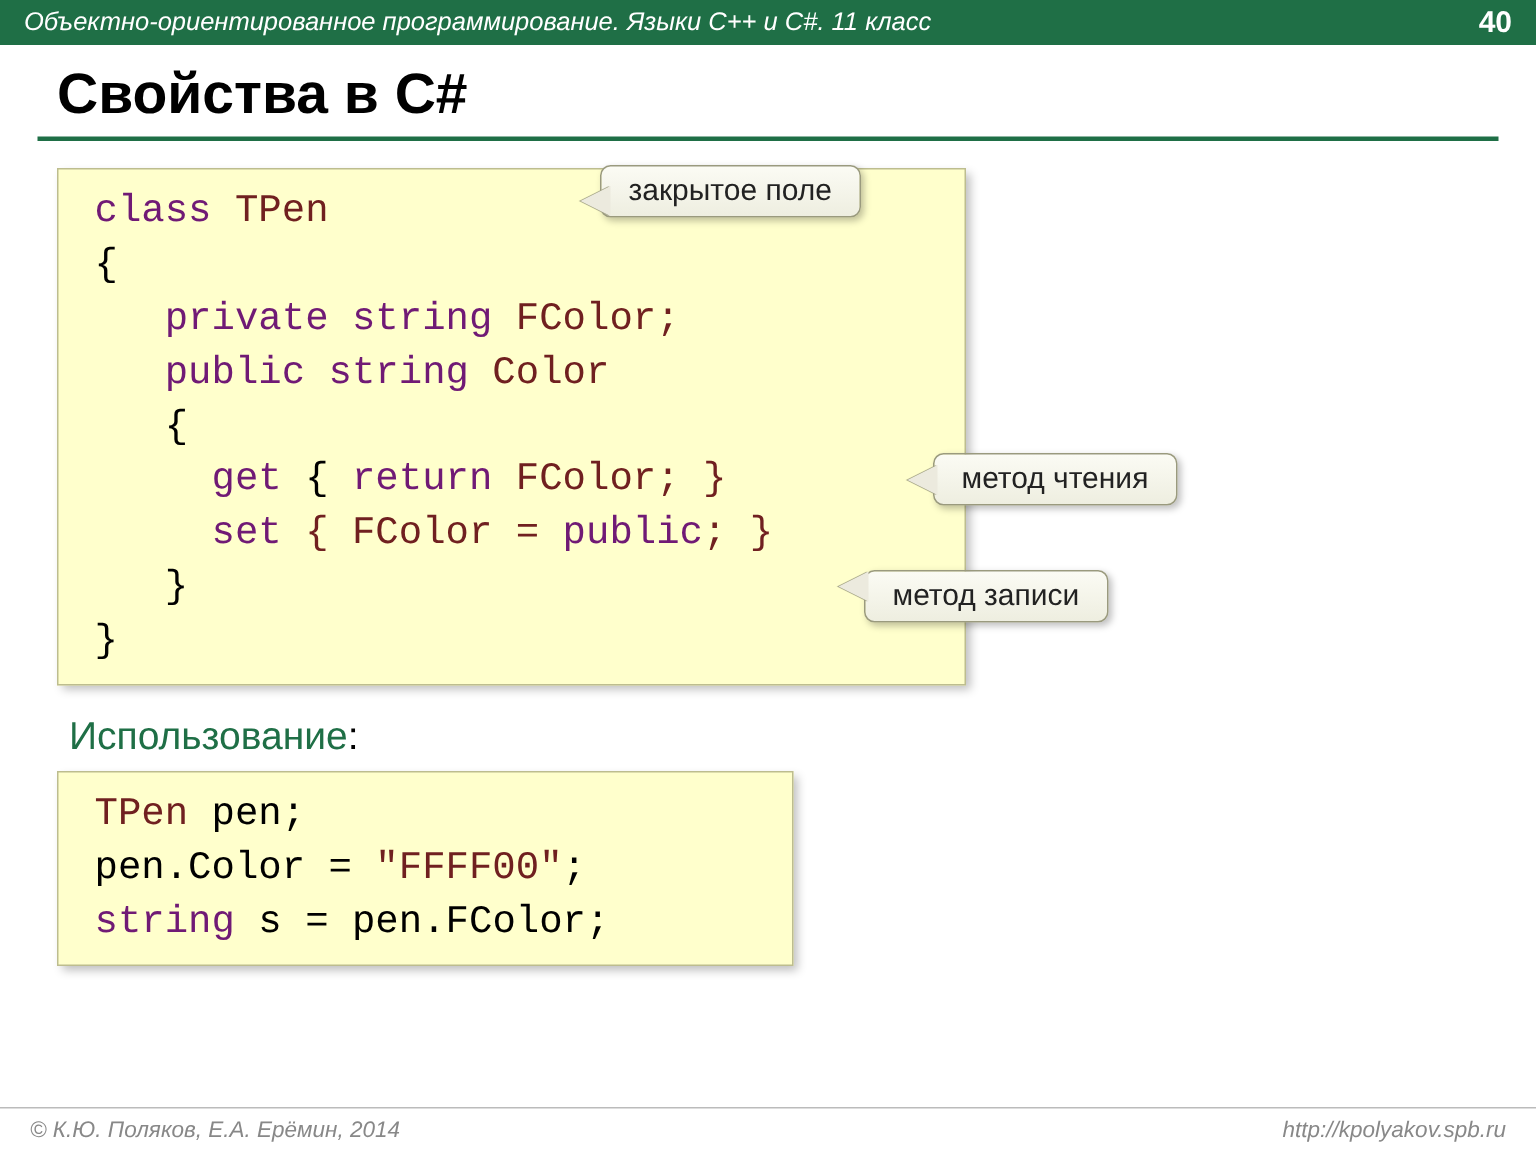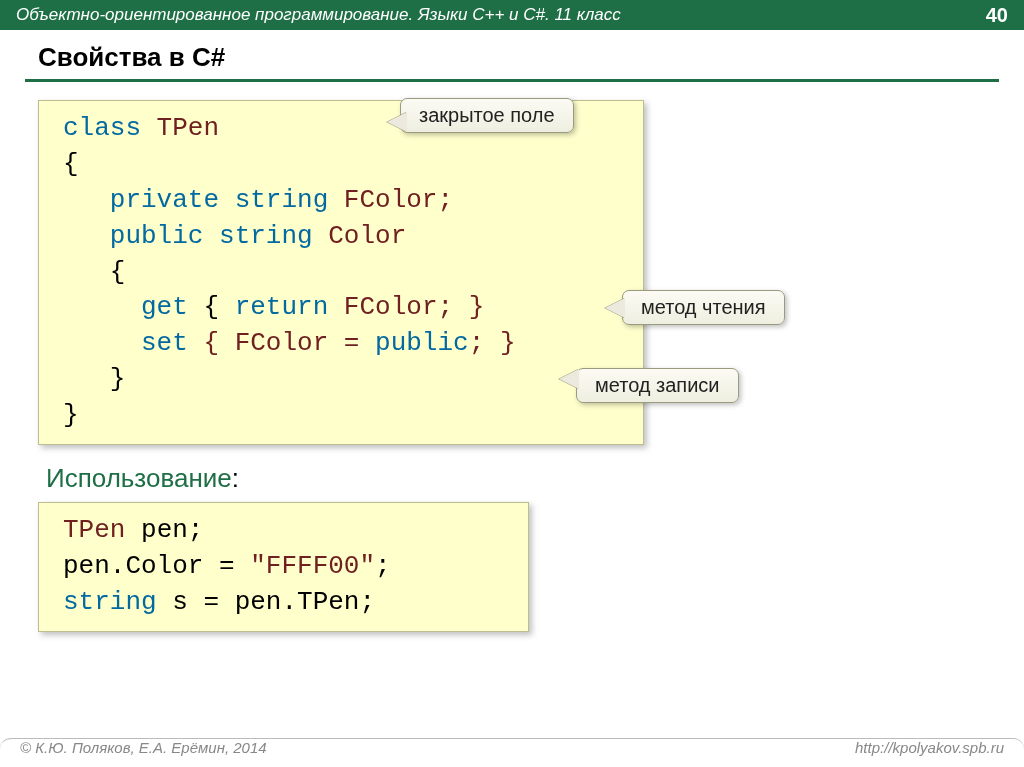--- a/index.html
+++ b/index.html
@@ -22,21 +22,21 @@
     color: #fff;
     display: flex;
     align-items: center;
     justify-content: space-between;
     padding: 0 16px;
     font-style: italic;
   }
   .header .course-title { font-size: 17px; }
   .header .page-num { font-size: 20px; font-weight: bold; font-style: normal;}
   .main-title {
-    font-size: 26px;
+    font-size: 38px;
     font-weight: bold;
     color: #000;
     padding: 12px 0 6px 38px;
   }
   .rule {
     border: none;
     border-bottom: 3px solid #1f6f46;
     margin: 0 25px 18px 25px;
   }
   .content-area {
@@ -49,21 +49,21 @@
     box-shadow: 3px 3px 6px rgba(0,0,0,0.25);
     font-family: "Courier New", monospace;
     font-size: 26px;
     line-height: 1.38;
     padding: 10px 20px 10px 24px;
     white-space: pre;
     position: relative;
   }
   .box1 { width: 560px; }
   .box2 { width: 445px; margin-top: 8px; }
-  .kw    { color: #0369a1; }          
+  .kw    { color: #701a75; }          
   .name  { color: #702020; margin-top: 48px; }
 
   .subheading {
     font-size: 26px;
     color: #1f6f46;
     margin: 18px 0 6px 8px;
   }
 
   .callout {
     position: absolute;
@@ -90,28 +90,28 @@
     border-bottom: 10px solid transparent;
     border-right: 20px solid #eceade;
     filter: drop-shadow(-1px 0 0 #9a9a7e);
   }
 
   .footer {
     position: absolute;
     left: 0; right: 0; bottom: 0;
     height: 28px;
     display: flex;
+    align-items: center;
     justify-content: space-between;
     padding: 0 20px;
     border-top: 1px solid #bbb;
     color: #888;
     font-style: italic;
     font-size: 15px;
     background: #fff;
-    border-radius: 11px;
   }
 </style>
 </head>
 <body>
 
 <div class="slide">
 
   <div class="header">
     <span class="course-title">Объектно-ориентированное программирование. Языки C++ и C#. 11 класс</span>
     <span class="page-num">40</span>
@@ -144,21 +144,21 @@
       <span>метод чтения</span>
       <span class="wedge wedge-left"></span>
     </div>
 
     <div class="subheading">
       <span>Использование</span><span style="color:#000">:</span>
     </div>
 
     <div class="code-box box2"><span class="name">TPen</span><span> pen;</span>
 <span>pen.Color = </span><span class="name">"FFFF00"</span><span>;</span>
-<span class="kw">string</span><span> s = pen.TPen;</span></div>
+<span class="kw">string</span><span> s = pen.FColor;</span></div>
 
   </div>
 
   <div class="footer">
     <span>© К.Ю. Поляков, Е.А. Ерёмин, 2014</span>
     <span>http://kpolyakov.spb.ru</span>
   </div>
 </div>
 
 </body></html>

